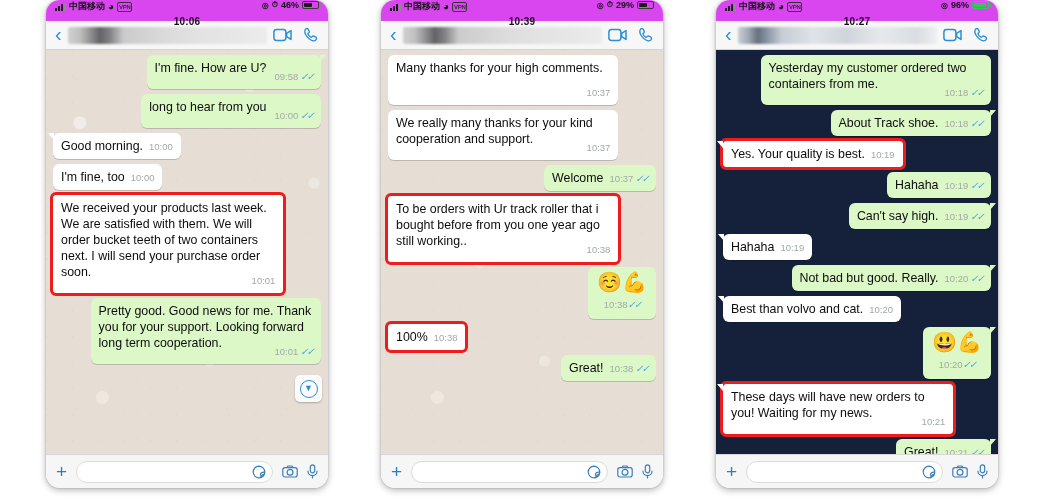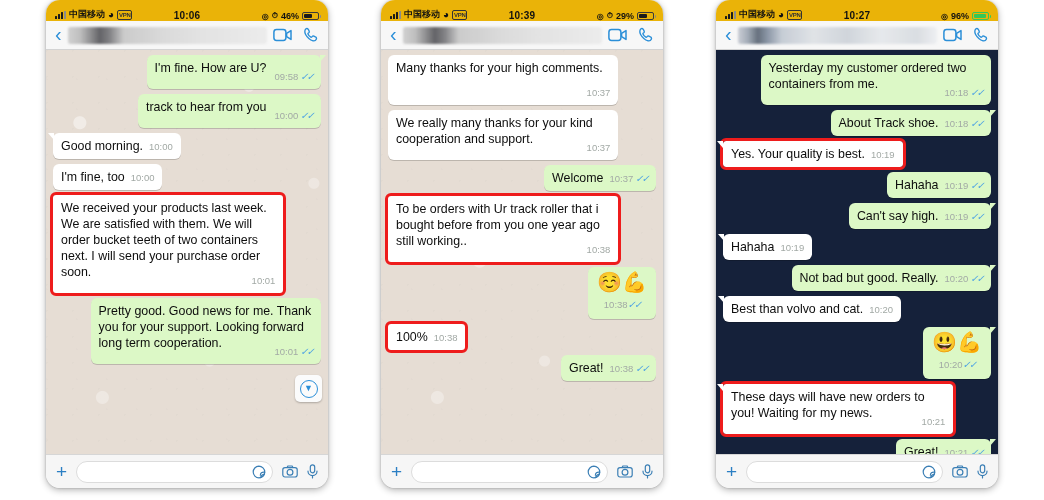--- a/index.html
+++ b/index.html
@@ -39,38 +39,39 @@
     flex-direction: column;
   }
   .phone-1 { margin-left: 46px; }
   .phone-2 { margin-left: 18px; }
   .phone-3 { margin-left: 18px; margin-right: 46px; }
 
   
   .statusbar {
     height: 21px;
     flex: 0 0 21px;
-    background: #eab308;
+    background: #d946ef;
     display: flex;
-    align-items: flex-end;
+    align-items: flex-start;
     padding: 0 9px;
     font-size: 9.5px;
     color: #111;
     font-weight: bold;
     position: relative;
   }
   .sb-left { display: flex; align-items: center; gap: 3px; }
   .sb-center {
     position: absolute;
     left: 0; right: 0;
     text-align: center;
     font-size: 10px;
     letter-spacing: 0.2px;
     font-weight: bold;
     pointer-events: none;
+    margin-top: 16px;
   }
   .sb-right {
     margin-left: auto;
     display: flex;
     align-items: center;
     gap: 3px;
     font-size: 9px;
     z-index: 2;
   }
   .bars {
@@ -360,21 +361,21 @@
     </span>
       </div>
       <div class="chat doodle">
         <div class="row out">
           <div class="bubble out tail"><span class="txt">I'm fine. How are U?</span><span class="meta float">
               <span>09:58</span>
               <span class="ticks">✓✓</span>
             </span></div>
         </div>
         <div class="row out">
-          <div class="bubble out"><span class="txt">track to hear from you</span><span class="meta float">
+          <div class="bubble out"><span class="txt">long to hear from you</span><span class="meta float">
               <span>10:00</span>
               <span class="ticks">✓✓</span>
             </span></div>
         </div>
         <div class="row in">
           <div class="bubble in tail"><span class="txt">Good morning.</span><span class="meta">
               <span>10:00</span>
             </span></div>
         </div>
         <div class="row in">

